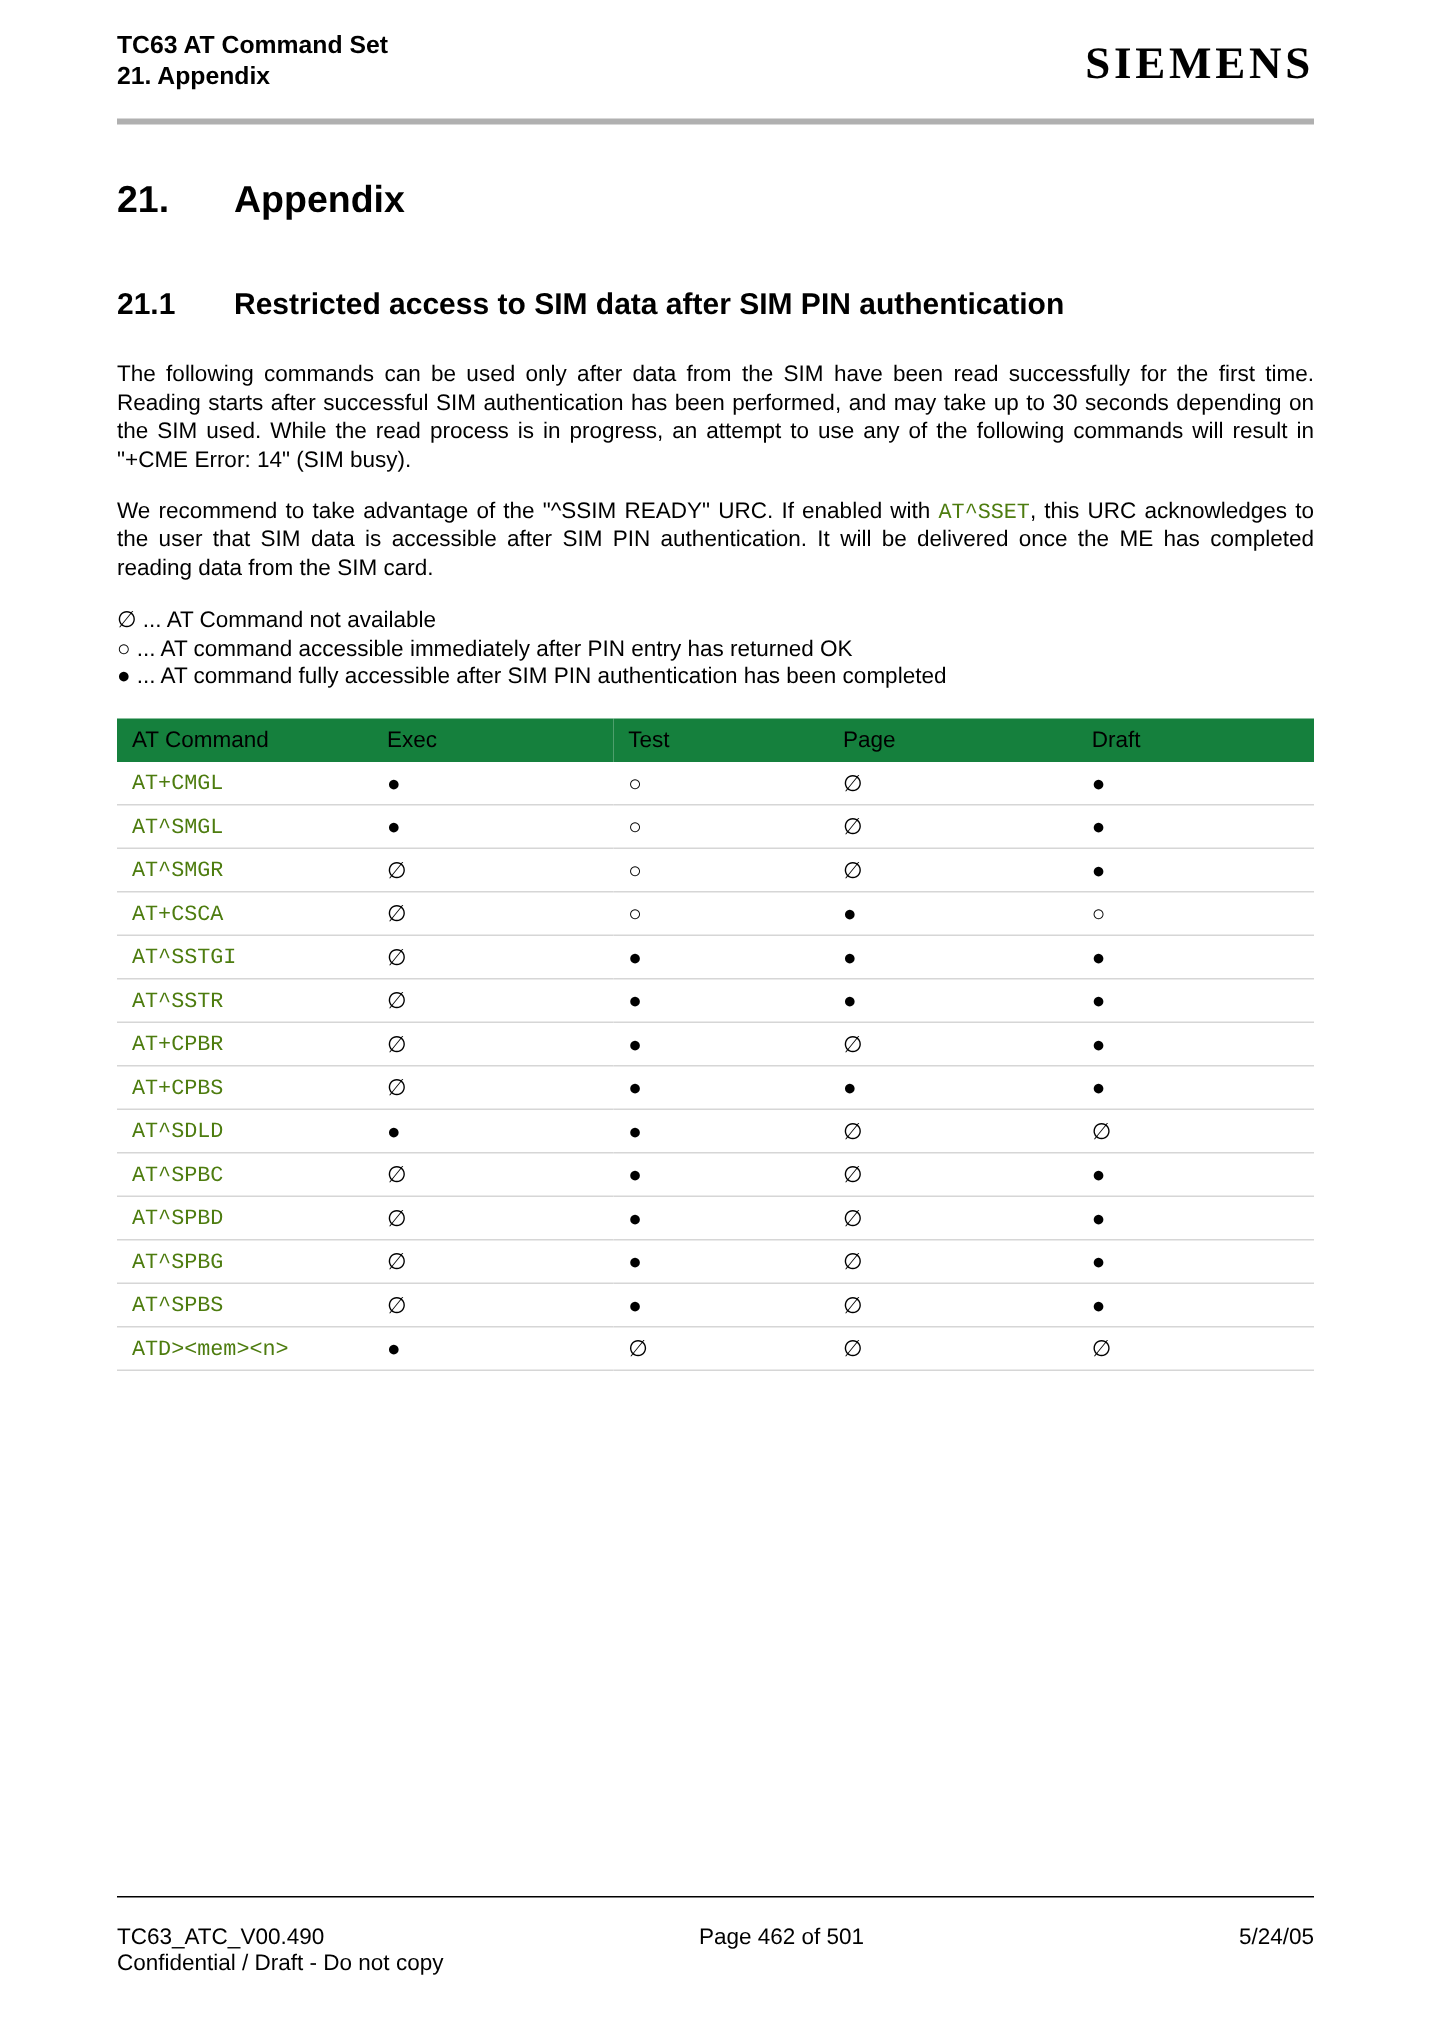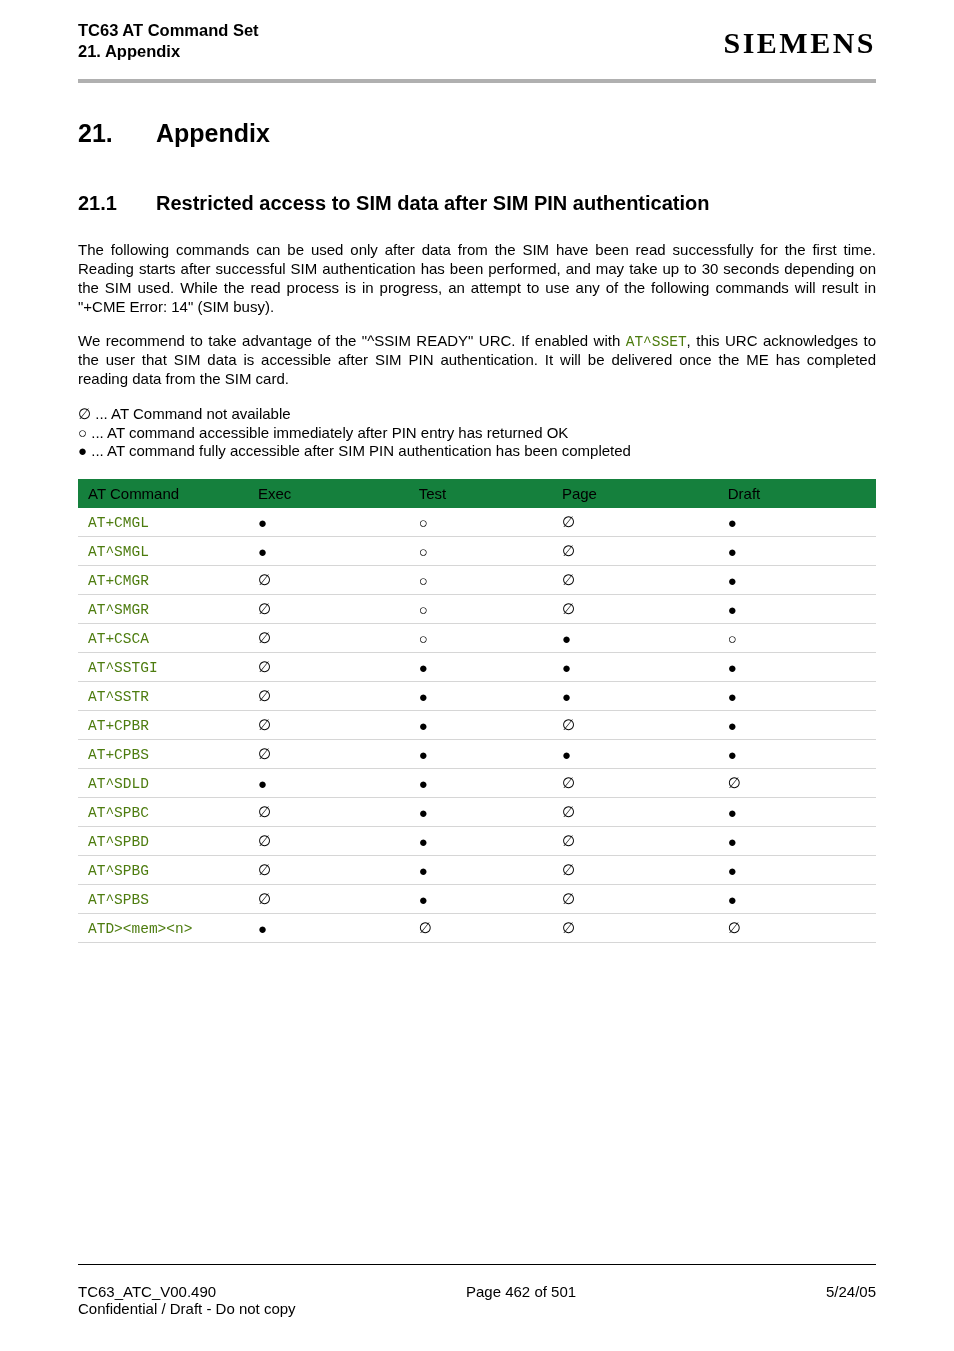--- a/index.html
+++ b/index.html
@@ -155,27 +155,20 @@
           <td>●</td>
         </tr>
         <tr>
           <td class="cmd"><a class="atlink">AT^SMGL</a></td>
           <td>●</td>
           <td>○</td>
           <td>∅</td>
           <td>●</td>
         </tr>
         <tr>
-          <td class="cmd"><a class="atlink">AT+CMGR</a></td>
-          <td>∅</td>
-          <td>○</td>
-          <td>∅</td>
-          <td>●</td>
-        </tr>
-        <tr>
           <td class="cmd"><a class="atlink">AT^SMGR</a></td>
           <td>∅</td>
           <td>○</td>
           <td>∅</td>
           <td>●</td>
         </tr>
         <tr>
           <td class="cmd"><a class="atlink">AT+CSCA</a></td>
           <td>∅</td>
           <td>○</td>

